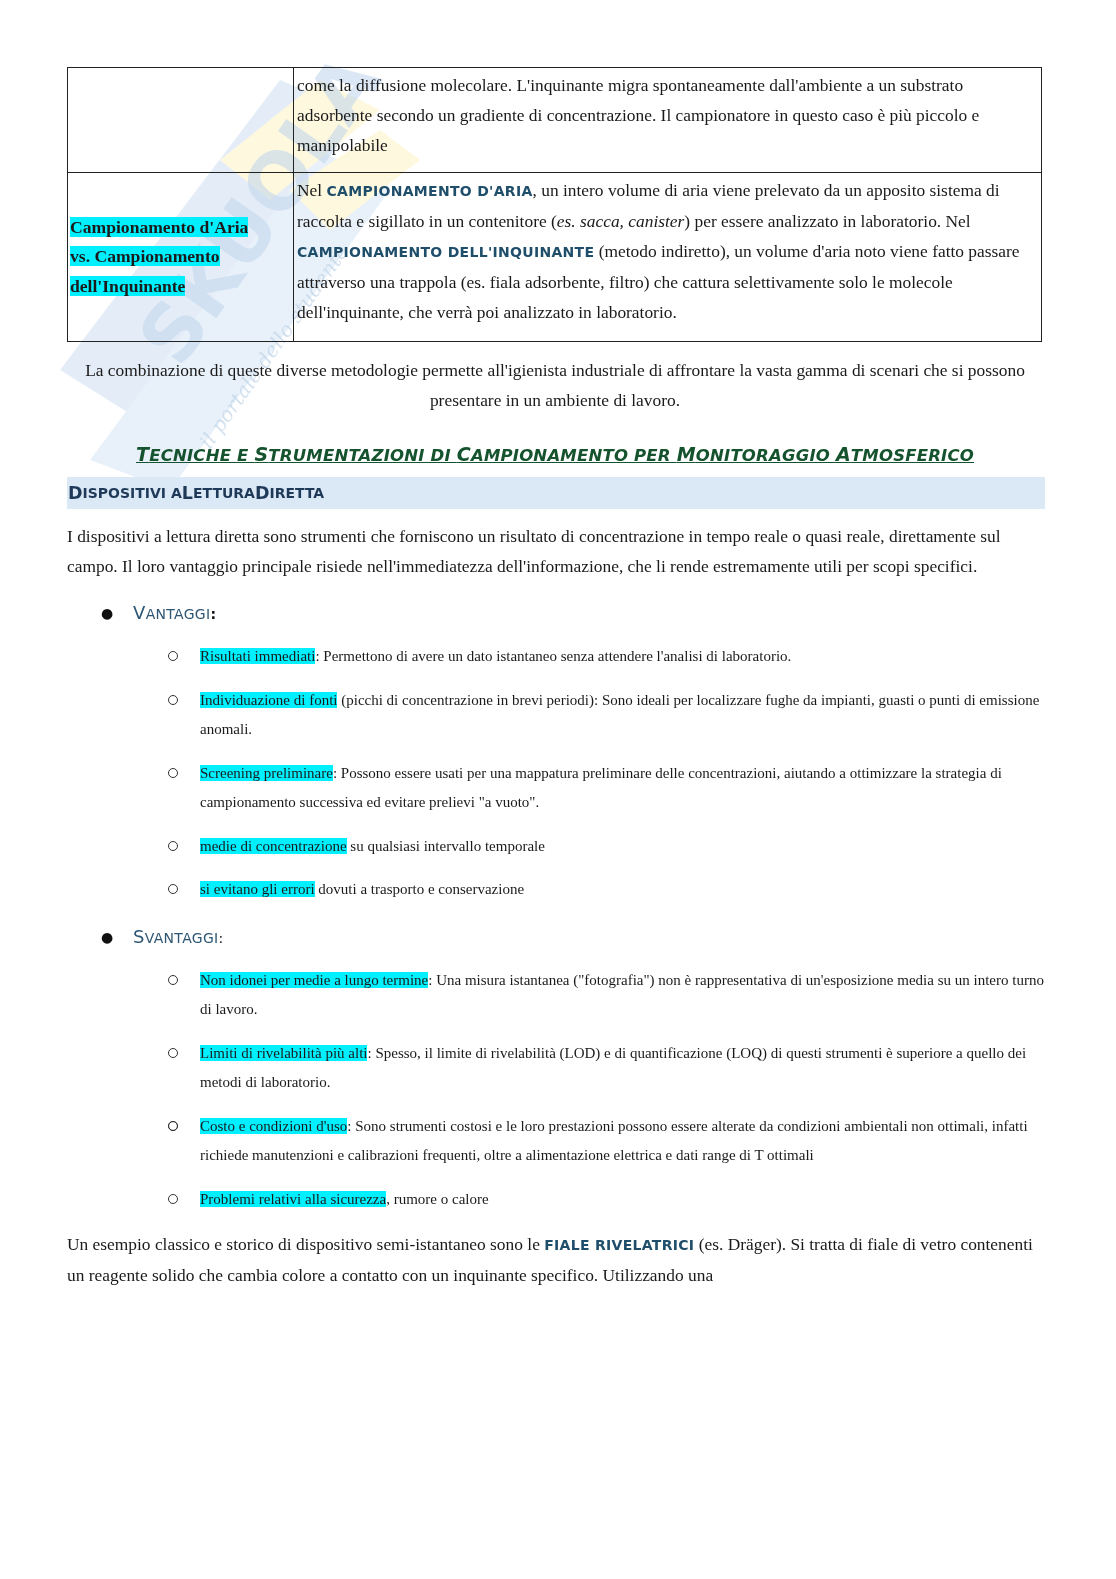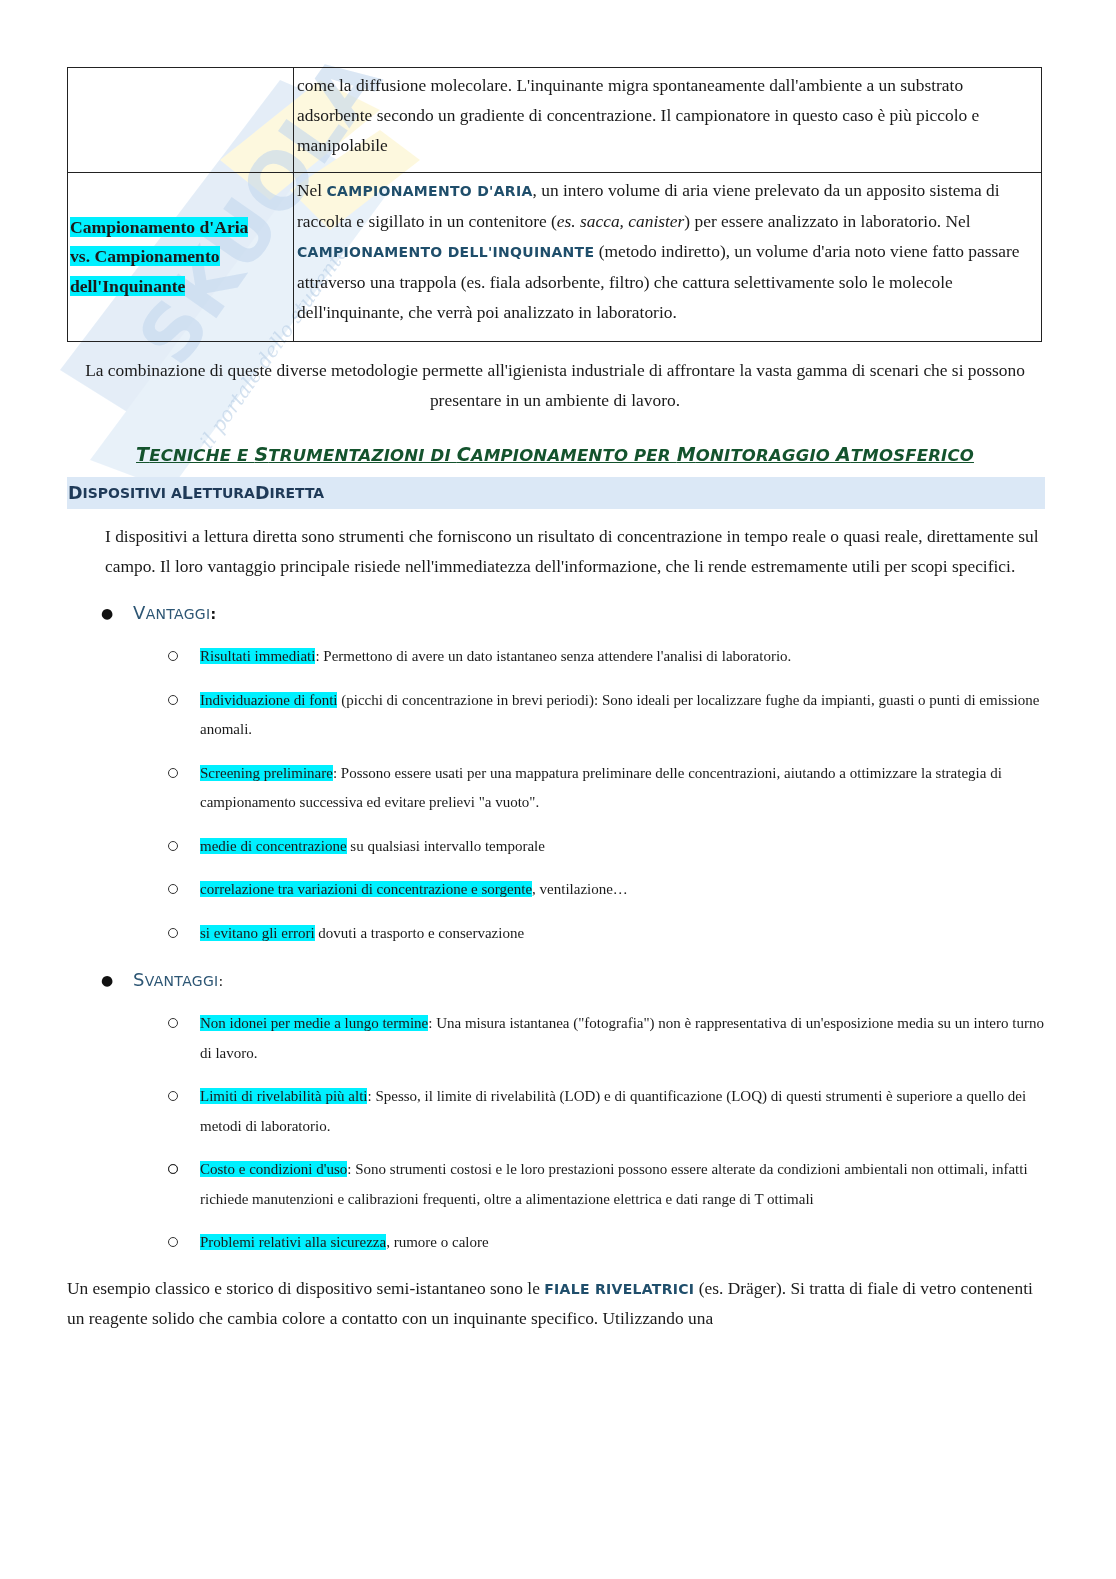--- a/index.html
+++ b/index.html
@@ -38,21 +38,21 @@
     font-family: "DejaVu Sans", sans-serif; font-style: italic; font-weight: bold;
     font-size: 16.5px; color: #14532d; text-decoration: underline; letter-spacing: 0.2px;
   }
   .title .big { font-size: 19px; }
   .section-bar {
     margin-top: 12px; background: #dbe8f6; height: 32px; display: flex; align-items: center;
     padding-left: 1px; width: 977px;
     font-family: "DejaVu Sans", sans-serif; font-weight: bold; color: #1f3a58; font-size: 14px;
   }
   .section-bar .big { font-size: 17.5px; }
-  .intro { margin-top: 13px; margin-left: 38px; }
+  .intro { margin-top: 13px; }
 
   .bullet-head {
     position: relative; margin-top: 17px; padding-left: 66px; height: 30px; line-height: 30px;
     font-family: "DejaVu Sans", sans-serif; color: #2d5674; font-size: 14px; letter-spacing: 0.3px;
   }
   .bullet-head .big { font-size: 18px; }
   .bullet-head .dot { position: absolute; left: 34px; top: 0; color: #111; font-size: 14px; }
 
   ul.sub { list-style: none; margin: 0; padding: 0; }
   ul.sub li { position: relative; padding-left: 133px; margin-top: 14px; width: 845px; }
@@ -124,21 +124,20 @@
 
     <div class="bullet-head">
       <span class="dot">●</span>
       <span class="big">V</span><span>ANTAGGI</span><span style="color:#111;font-weight:bold;">:</span>
     </div>
     <ul class="sub">
       <li><span class="circ"></span><span class="txt"><span class="b hl">Risultati immediati</span><span class="b">:</span><span> Permettono di avere un dato istantaneo senza attendere l'analisi di laboratorio.</span></span></li>
       <li><span class="circ"></span><span class="txt"><span class="b hl">Individuazione di fonti</span><span class="b"> (picchi di concentrazione in brevi periodi):</span><span> Sono ideali per localizzare fughe da impianti, guasti o punti di emissione anomali.</span></span></li>
       <li><span class="circ"></span><span class="txt"><span class="b hl">Screening preliminare</span><span class="b">:</span><span> Possono essere usati per una mappatura preliminare delle concentrazioni, aiutando a ottimizzare la strategia di campionamento successiva ed evitare prelievi "a vuoto".</span></span></li>
       <li><span class="circ"></span><span class="txt"><span class="b hl">medie di concentrazione</span><span> su qualsiasi intervallo temporale</span></span></li>
-      <li><span class="circ"></span><span class="txt"><span class="b hl">correlazione tra variazioni di concentrazione e sorgente</span><span>, ventilazione…</span></span></li>
       <li><span class="circ"></span><span class="txt"><span class="b hl">si evitano gli errori</span><span> dovuti a trasporto e conservazione</span></span></li>
     </ul>
 
     <div class="bullet-head">
       <span class="dot">●</span>
       <span class="big">S</span><span>VANTAGGI</span><span style="color:#111;">:</span>
     </div>
     <ul class="sub">
       <li><span class="circ"></span><span class="txt"><span class="b hl">Non idonei per medie a lungo termine</span><span class="b">:</span><span> Una misura istantanea ("fotografia") non è rappresentativa di un'esposizione media su un intero turno di lavoro.</span></span></li>
       <li><span class="circ"></span><span class="txt"><span class="b hl">Limiti di rivelabilità più alti</span><span class="b">:</span><span> Spesso, il limite di rivelabilità (</span><span class="b">LOD</span><span>) e di quantificazione (</span><span class="b">LOQ</span><span>) di questi strumenti è superiore a quello dei metodi di laboratorio.</span></span></li>

